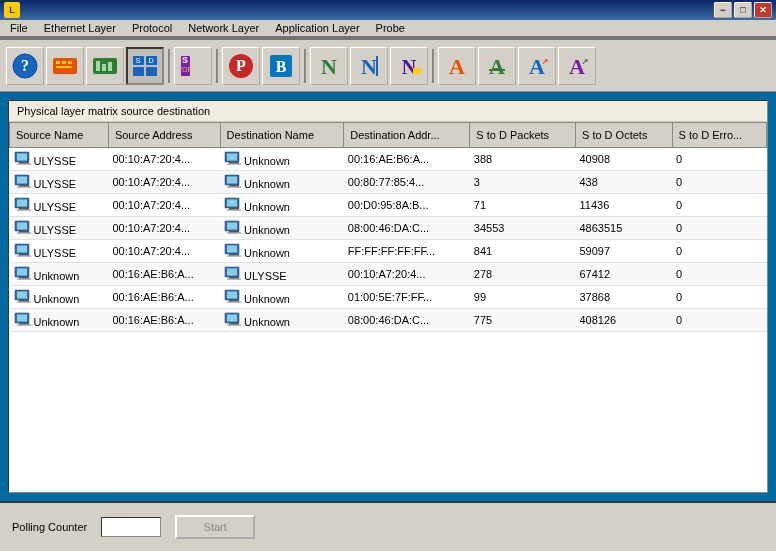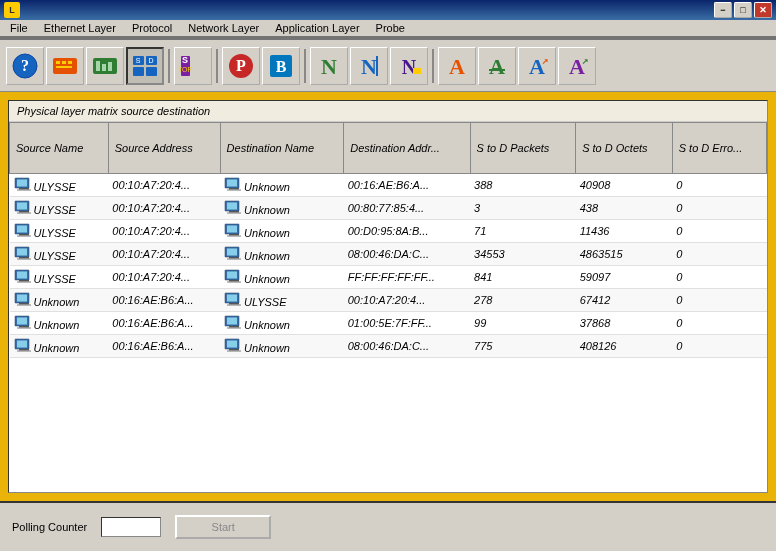--- a/index.html
+++ b/index.html
@@ -100,24 +100,23 @@
       font-size: 18px;
     }
     .tb-btn.active {
       border: 2px inset #888;
       background: #c0bdb5;
     }
     .tb-sep { width: 2px; height: 34px; background: #888; margin: 0 2px; }
 
     
     .main-content {
-      background: #eab308;
+      background: #0369a1;
       padding: 8px;
       height: calc(551px - 20px - 20px - 52px - 50px);
-      font-style: italic;
     }
     .panel {
       background: #fff;
       border: 1px inset #888;
       height: 100%;
       display: flex;
       flex-direction: column;
     }
     .panel-title {
       padding: 4px 8px;
@@ -134,21 +133,21 @@
       position: relative;
     }
     table {
       width: 100%;
       border-collapse: collapse;
       font-size: 11px;
     }
     thead th {
       background: #d4d0c8;
       border: 1px solid #888;
-      padding: 19px 6px;
+      padding: 6px 6px;
       text-align: left;
       font-weight: normal;
       white-space: nowrap;
       position: sticky;
       top: 0;
     }
     tbody tr { border-bottom: 1px solid #e0e0e0; }
     tbody tr:nth-child(even) { background: #f8f8f8; }
     tbody td {
       padding: 3px 4px;
@@ -175,21 +174,21 @@
       font-size: 11px;
       color: #000;
     }
     .polling-counter-box {
       width: 60px;
       height: 20px;
       background: #fff;
       border: 1px inset #888;
     }
     .status-btn {
-      width: 96px;
+      width: 80px;
       height: 24px;
       border: 2px outset #fff;
       background: #d4d0c8;
       cursor: pointer;
       font-size: 11px;
       font-family: inherit;
     }
     .status-btn:disabled {
       color: #888;
     }

